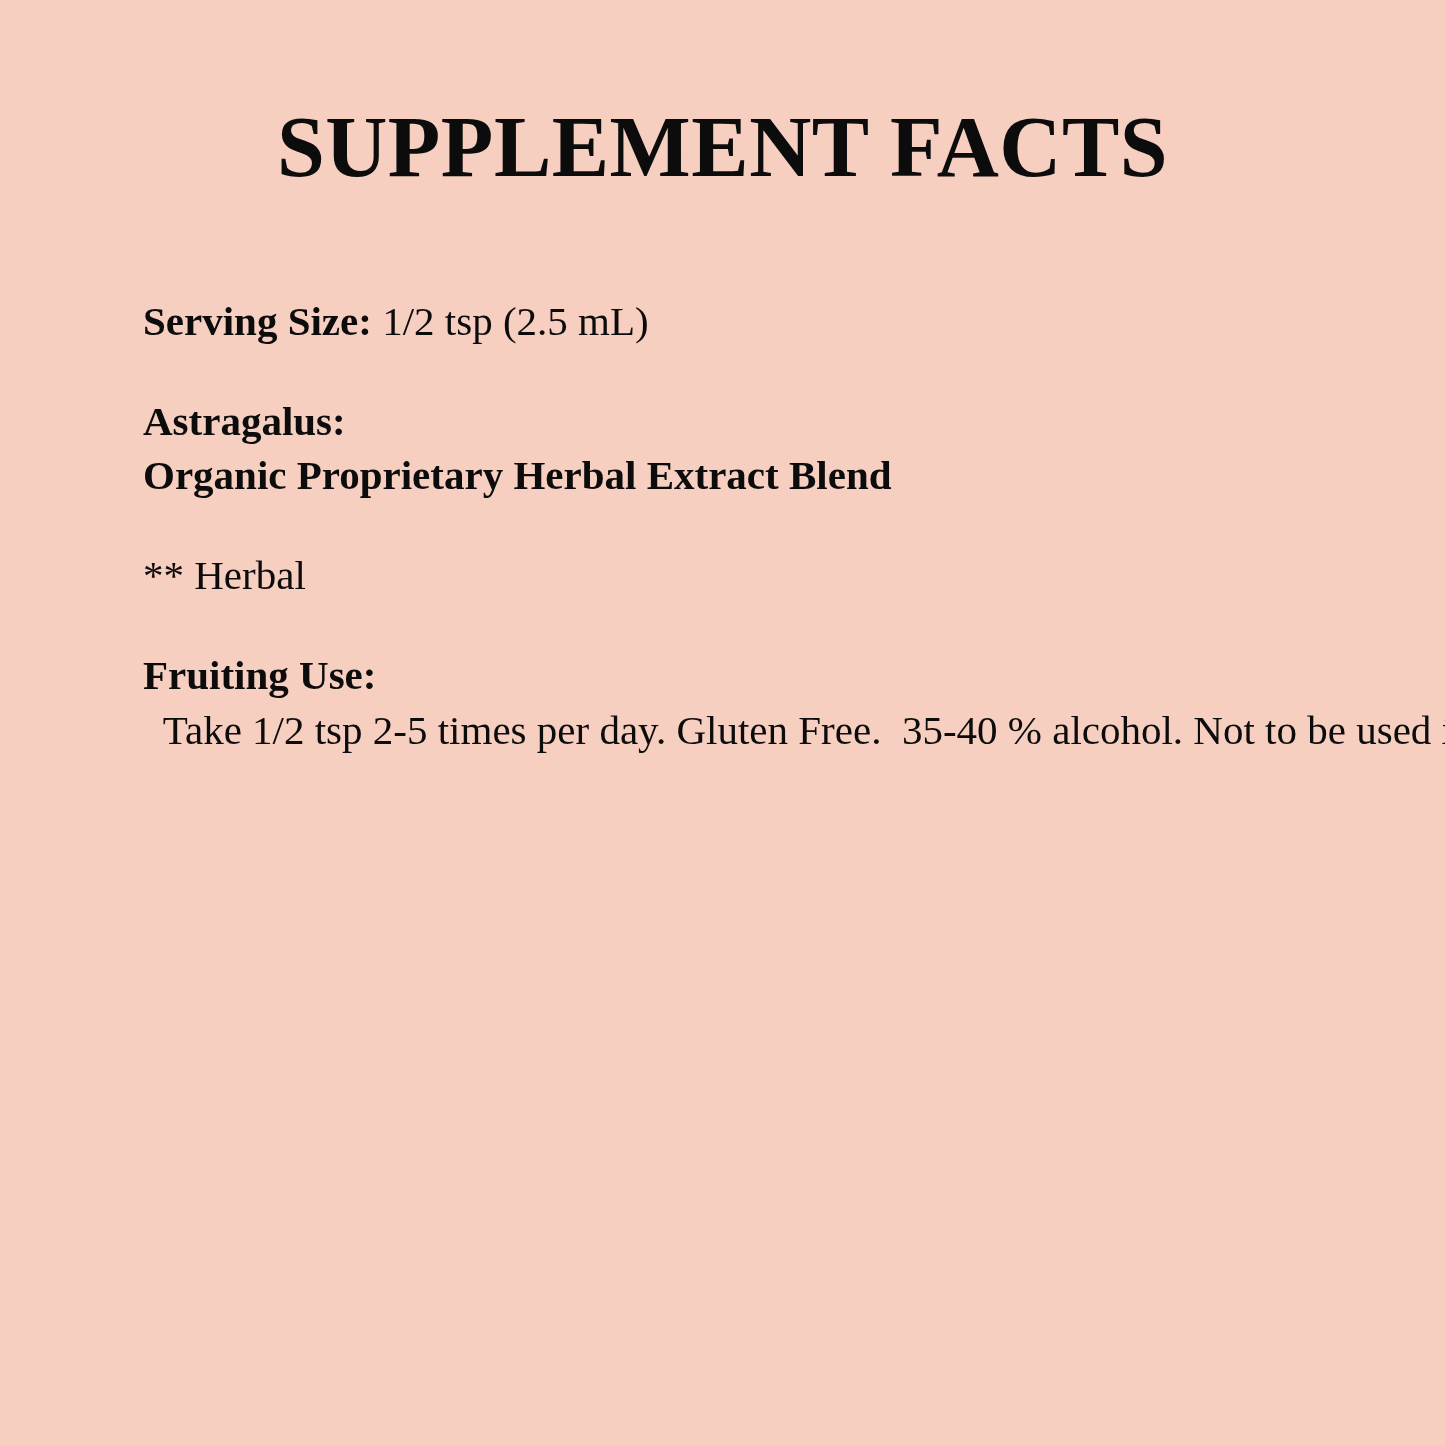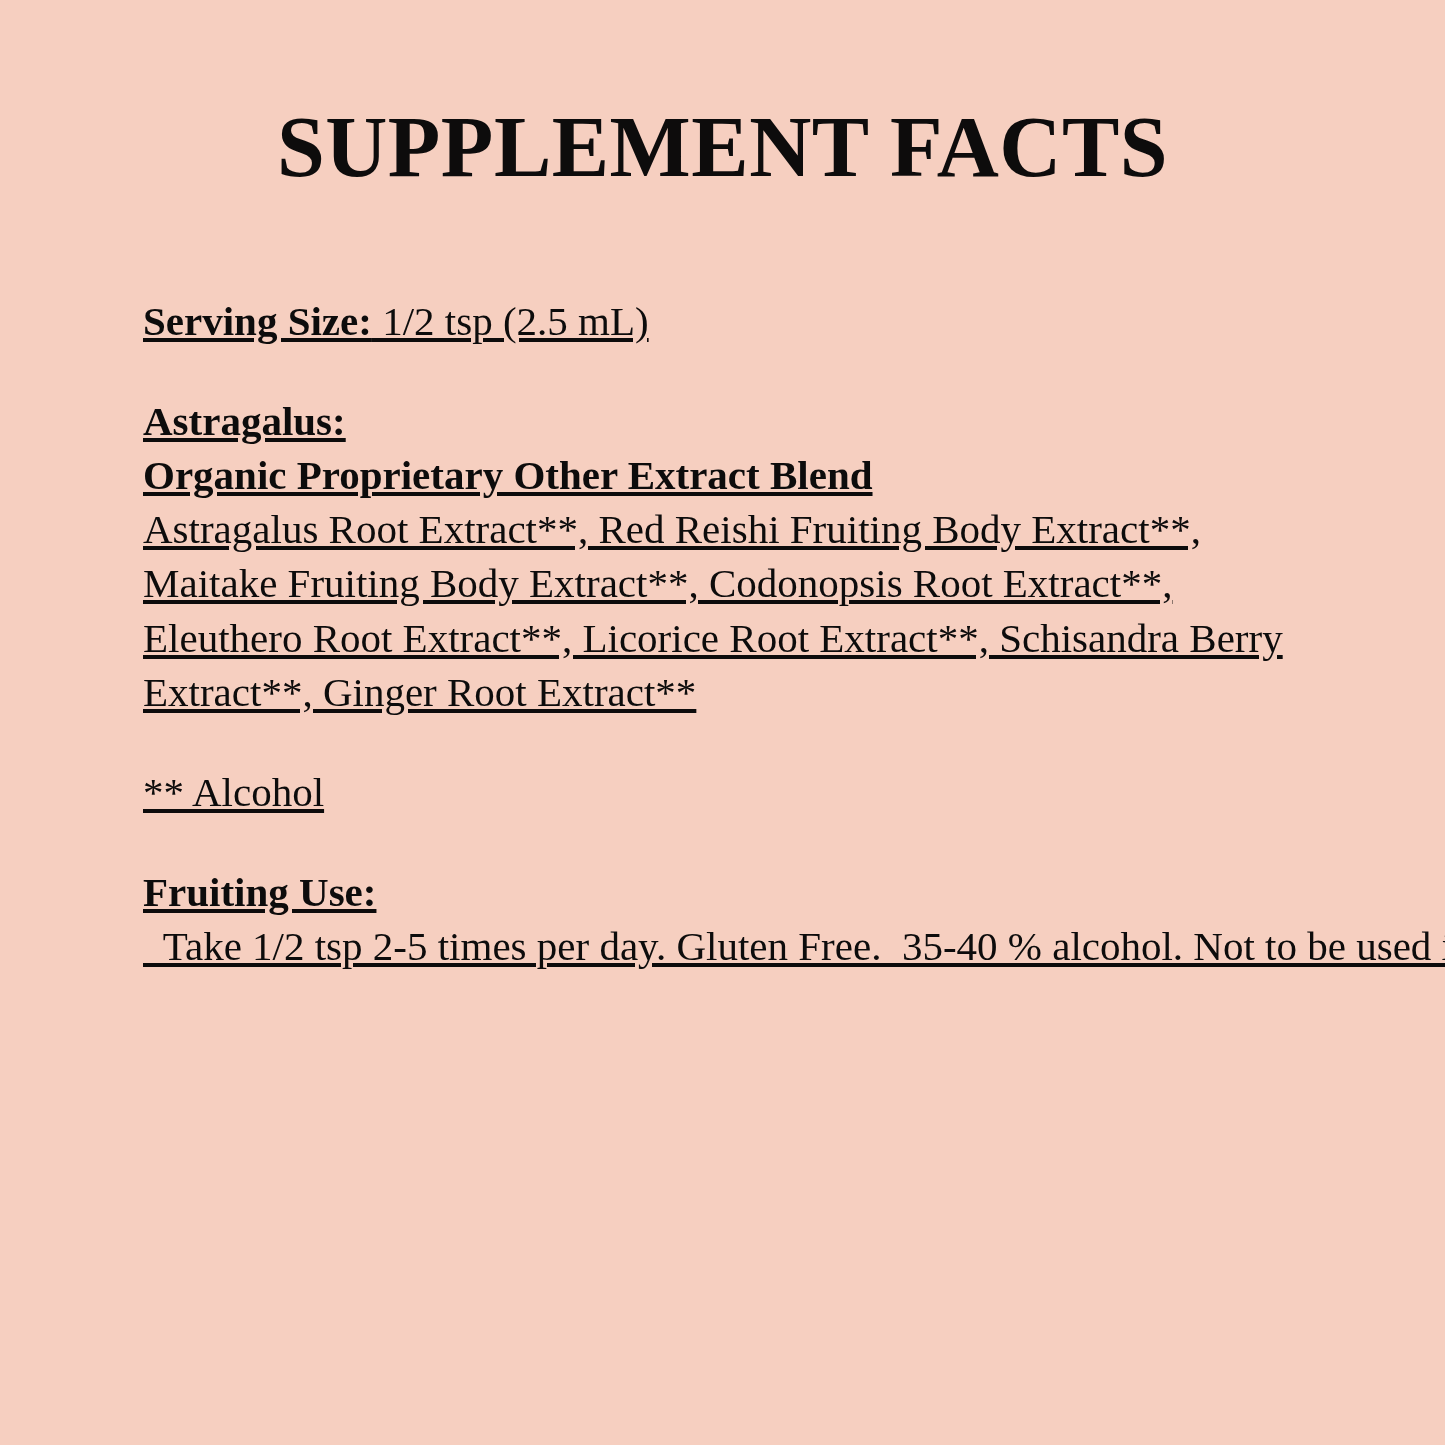--- a/index.html
+++ b/index.html
@@ -26,21 +26,20 @@
     font-size: 86px;
     font-weight: 700;
     letter-spacing: 0.5px;
     line-height: 1;
     margin: 0;
     padding-top: 104px;
   }
   .content {
     padding: 0 110px 0 143px;
     margin-top: 104px;
-    text-decoration: underline;
   }
   .block {
     font-size: 41px;
     line-height: 1.32;
   }
   .block + .block {
     margin-top: 46px;
   }
   b, .b {
     font-weight: 700;
@@ -81,26 +80,25 @@
   <h1 class="title">SUPPLEMENT FACTS</h1>
 
   <div class="content">
 
     <div class="block">
       <span class="b">Serving Size:</span><span class="nowrap-gap"> 1/2 tsp (2.5 mL)</span>
     </div>
 
     <div class="block">
       <div class="ingredients-label">Astragalus:</div>
-      <div class="blend-name">Organic Proprietary Other Extract Blend</div>
-      <div class="blend-list">Astragalus Root Extract**, Red Reishi Fruiting Body Extract**, Maitake Fruiting Body Extract**, Codonopsis Root Extract**, Eleuthero Root Extract**, Licorice Root Extract**, Schisandra Berry Extract**, Ginger Root Extract**</div>
+      <div class="blend-name">Organic Proprietary Herbal Extract Blend</div>
     </div>
 
     <div class="block">
-      <div class="organic-line">** Alcohol</div>
+      <div class="organic-line">** Herbal</div>
     </div>
 
     <div class="block use-block">
       <span class="b">Fruiting Use:</span><span class="nowrap-gap">  Take 1/2 tsp 2-5 times per day. Gluten Free.  35-40 % alcohol. Not to be used in pregnancy. For additional cautions &amp; use for children, visit </span>
     </div>
 
   </div>
 </div>
 
 </body></html>

